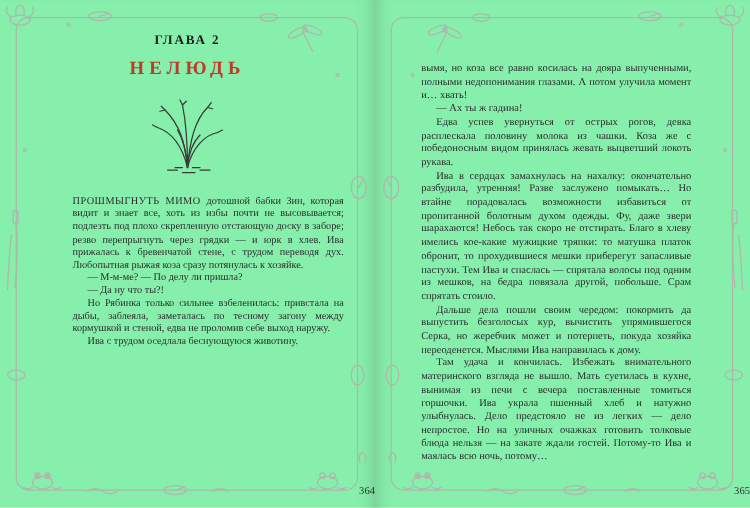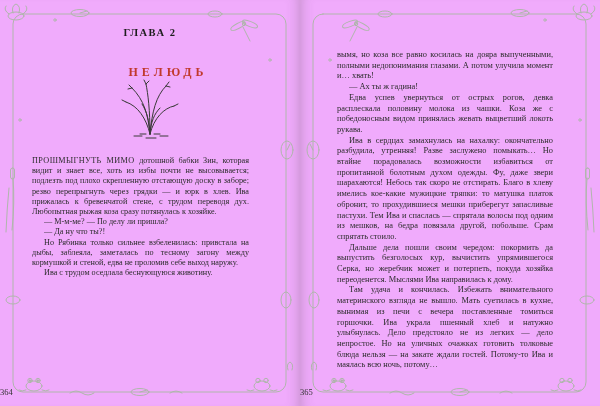--- a/index.html
+++ b/index.html
@@ -1,36 +1,36 @@
 <!DOCTYPE html>
 <html lang="ru"><head>
 <meta charset="utf-8">
 <style>
   html,body{margin:0;padding:0;}
   body{
     width:600px;height:406px;overflow:hidden;background:#ffffff;
     font-family:"Liberation Serif", serif;color:#2b2b2b;
   }
   .spread{position:relative;display:flex;width:600px;height:406px;background:#ffffff;}
-  .page{position:relative;width:300px;height:406px;background:#f0abfc;}
+  .page{position:relative;width:300px;height:406px;background:#86efac;}
   .page-left{box-shadow:inset -12px 0 14px -12px rgba(70,70,60,.30);}
   .page-right{box-shadow:inset 12px 0 14px -12px rgba(70,70,60,.30);}
   svg.border{position:absolute;left:0;top:0;width:300px;height:406px;pointer-events:none;}
   .chapter-label{position:absolute;top:27px;left:0;width:100%;margin:0;text-align:center;
     font-size:10.5px;font-weight:bold;letter-spacing:1.5px;color:#1d1d1d;}
-  .chapter-title{position:absolute;top:47px;left:0;width:100%;margin:18px;text-align:center;
-    font-size:12px;font-weight:bold;letter-spacing:4px;color:#c0392b;}
+  .chapter-title{position:absolute;top:47px;left:0;width:100%;margin:0;text-align:center;
+    font-size:15px;font-weight:bold;letter-spacing:4px;color:#c0392b;}
   .illustration{position:absolute;top:78px;left:120px;width:60px;height:64px;}
   .body-text{position:absolute;text-align:justify;}
-  .page-left  .body-text{top:156px;left:32px;width:217px;height:228px;font-size:8.2px;line-height:10.2px;overflow:hidden;}
+  .page-left  .body-text{top:156px;left:58px;width:217px;height:228px;font-size:8.2px;line-height:10.2px;overflow:hidden;}
   .page-right .body-text{top:50px;left:37px;width:216px;height:346px;font-size:8.4px;line-height:10.7px;overflow:hidden;}
   .para{margin:0;}
   .para.ind{text-indent:12px;}
   .caps{letter-spacing:.4px;}
-  .page-number{position:absolute;bottom:9px;left:0;width:100%;text-align:left;font-size:8.5px;color:#333;}
+  .page-number{position:absolute;bottom:9px;left:0;width:100%;text-align:right;font-size:8.5px;color:#333;}
 </style>
 </head>
 <body>
 
 <div class="spread">
 
   <section class="page page-left">
 
     <svg class="border" viewBox="0 0 300 406">
       <g stroke="#b0b6ac" fill="none" stroke-width="1" stroke-linecap="round">

